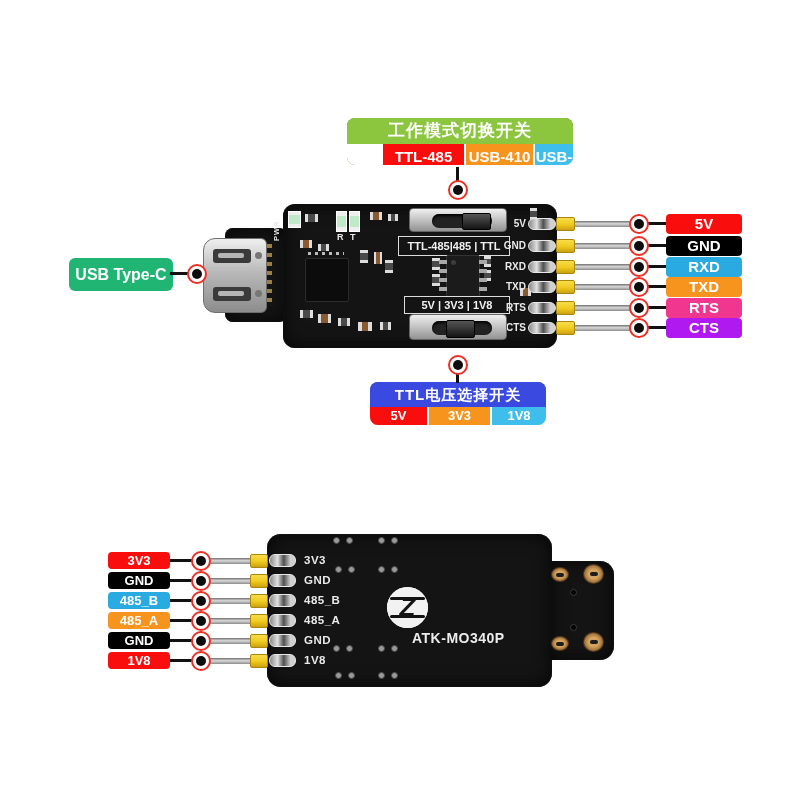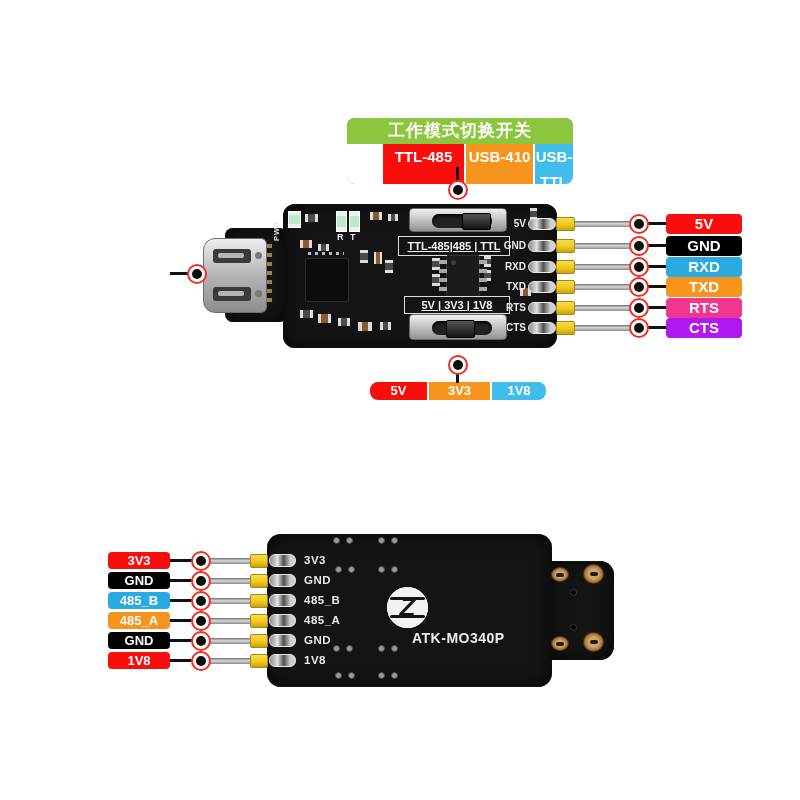--- a/index.html
+++ b/index.html
@@ -28,21 +28,21 @@
 
   .header-yellow{position:absolute;background:linear-gradient(180deg,#f7dd4a,#efc91f 55%,#caa212);
        border:1px solid #a8860e;box-sizing:border-box;border-radius:2px;z-index:6;}
   .pin-metal{position:absolute;background:linear-gradient(180deg,#6f6f6f,#d9d9d9 45%,#8a8a8a);
        border-radius:2px;z-index:5;}
 
   
   .pcb{position:absolute;background:#141414;box-shadow:inset 0 0 18px rgba(0,0,0,.8),inset 0 0 2px #2c2c2c;}
   .silk{position:absolute;color:#e9e9e9;font-weight:bold;}
   .silkbox{position:absolute;border:1px solid rgba(255,255,255,.85);color:#f0f0f0;
-       font-weight:bold;text-align:center;z-index:4;text-decoration:underline;}
+       font-weight:bold;text-align:center;z-index:4;}
   .switch{position:absolute;background:linear-gradient(180deg,#f0f0f0,#bdbdbd 55%,#939393);
        border:1px solid #666;border-radius:4px;box-sizing:border-box;z-index:5;}
   .switch .slot{position:absolute;background:#222;border-radius:7px;
        box-shadow:inset 0 2px 3px #000;}
   .switch .knob{position:absolute;background:linear-gradient(180deg,#555,#141414);
        border:1px solid #000;border-radius:2px;}
   .chip{position:absolute;background:#1b1b1b;border:1px solid #333;border-radius:2px;z-index:4;}
   .chip .lead{position:absolute;background:#a8a8a8;width:8px;height:4px;}
   .smd{position:absolute;z-index:3;}
   .smd.h{background:linear-gradient(90deg,#ddd 0 26%,#4a4a4a 26% 74%,#ddd 74%);}
@@ -60,29 +60,30 @@
   .hole{position:absolute;width:5px;height:5px;background:#000;border:1px solid #3c3c3c;
        border-radius:50%;box-sizing:content-box;z-index:4;}
 </style>
 </head>
 <body>
 
 <div id="stage">
 
   <div class="callout" style="left:347px;top:118px;width:226px;">
     <div class="hd" style="height: 26px; line-height: 26px; font-size: 17px; background: rgb(140, 198, 62);">工作模式切换开关</div>
-    <div class="opts" style="height:40px;padding-left:36px;">
+    <div class="opts" style="height:21px;padding-left:36px;">
       <div class="opt" style="width: 81px; line-height: 25px; font-size: 15px; background: rgb(249, 13, 13);">TTL-485</div>
       <div class="opt" style="width: 67px; line-height: 25px; font-size: 15px; background: rgb(247, 148, 30);">USB-410</div>
       <div class="opt" style="flex: 1 1 0%; line-height: 25px; font-size: 15px; background: rgb(63, 190, 236);">USB-TTL</div>
     </div>
   </div>
   <div class="vline" style="left:456px;top:167px;height:16px;"></div>
   <span class="dot" style="left:448px;top:180px;"></span>
 
+  <div style="position: absolute; left: 69px; top: 258px; width: 104px; height: 33px; line-height: 33px; border-radius: 6px; color: rgb(255, 255, 255); font-weight: bold; font-size: 16px; text-align: center; background: rgb(33, 181, 115);">USB Type-C</div>
   <div class="hline" style="left:170px;top:272px;width:22px;"></div>
   <span class="dot" style="left:187px;top:264px;"></span>
 
   <div class="abs" style="left:203px;top:238px;width:64px;height:75px;border-radius:12px 6px 6px 12px;
               background:linear-gradient(180deg,#efefef,#b9b9b9 45%,#8d8d8d);border:1px solid #6e6e6e;box-sizing:border-box;z-index:3;">
     <div class="abs" style="left:9px;top:10px;width:38px;height:14px;background:#3a3a3a;border-radius:3px;">
       <div class="abs" style="left:5px;top:4px;width:26px;height:5px;background:#b5b5b5;border-radius:2px;"></div>
     </div>
     <div class="abs" style="left:9px;top:48px;width:38px;height:14px;background:#3a3a3a;border-radius:3px;">
       <div class="abs" style="left:5px;top:4px;width:26px;height:5px;background:#b5b5b5;border-radius:2px;"></div>
@@ -200,20 +201,21 @@
 
   <span class="header-yellow" style="left:556px;top:321px;width:19px;height:14px;"></span>
   <span class="pin-metal" style="left:574px;top:325px;width:58px;height:6px;"></span>
   <span class="dot" style="left:629px;top:318px;"></span>
   <span class="hline" style="left:646px;top:326px;width:22px;"></span>
   <div class="pin-label r" style="top: 318px; background: rgb(176, 26, 240);">CTS</div>
 
   <span class="dot" style="left:448px;top:355px;"></span>
   <div class="vline" style="left:456px;top:373px;height:10px;"></div>
   <div class="callout" style="left:370px;top:382px;width:176px;">
+    <div class="hd" style="height: 25px; line-height: 25px; font-size: 15px; background: rgb(58, 74, 225);">TTL电压选择开关</div>
     <div class="opts" style="height:18px;">
       <div class="opt" style="width: 57px; line-height: 18px; font-size: 13px; background: rgb(249, 13, 13);">5V</div>
       <div class="opt" style="width: 61px; line-height: 18px; font-size: 13px; background: rgb(247, 148, 30);">3V3</div>
       <div class="opt" style="flex: 1 1 0%; line-height: 18px; font-size: 13px; background: rgb(63, 190, 236);">1V8</div>
     </div>
   </div>
 
   <div class="pcb" style="left:267px;top:534px;width:285px;height:153px;border-radius:14px;z-index:2;"></div>
   <div class="pcb" style="left:550px;top:561px;width:64px;height:99px;border-radius:0 14px 14px 0;z-index:2;"></div>
 

